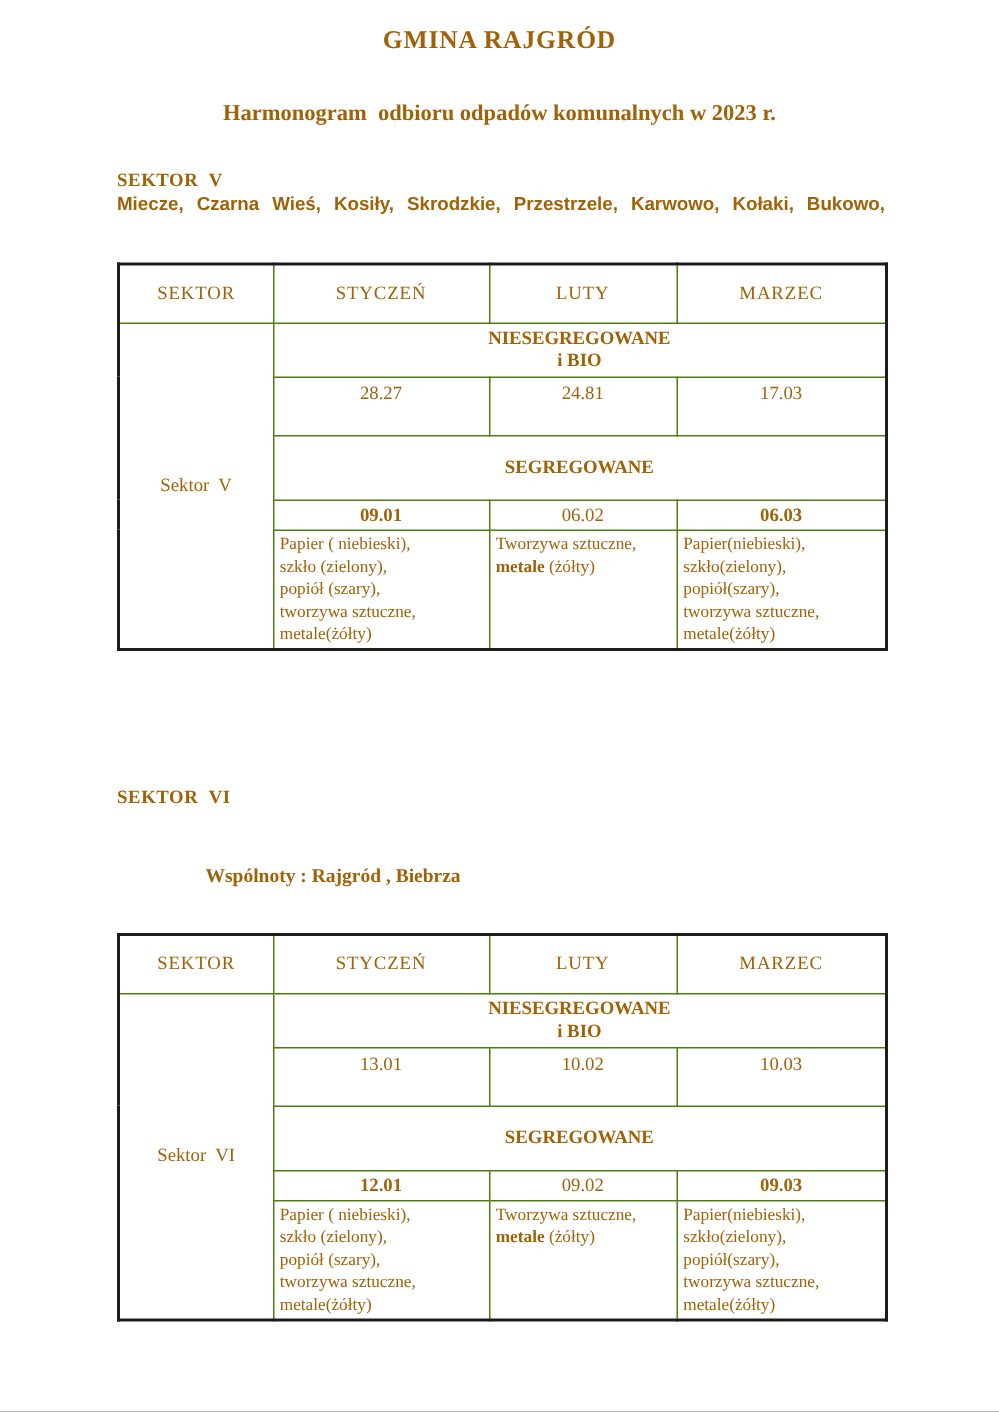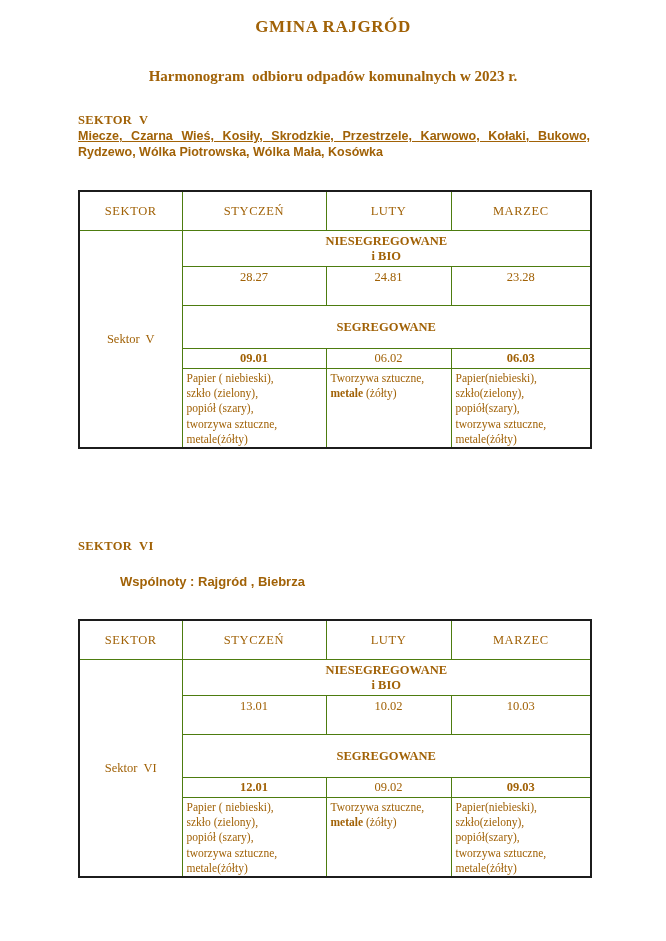--- a/index.html
+++ b/index.html
@@ -31,25 +31,25 @@
     font-size:12.5px;font-weight:bold;
     letter-spacing:0.4px;
     white-space:pre-wrap;
   }
   .localities{
     font-family:"Liberation Sans", sans-serif;
     font-size:12.5px;font-weight:bold;
     line-height:15.5px;
     margin-top:1px;
   }
-  .justify-line{text-align:justify;text-align-last:justify;text-decoration:underline;}
+  .justify-line{text-align:justify;text-align-last:justify;}
   .communities{
-    font-family:Liberation Sans, sans-serif;
+    font-family:Liberation Serif, serif;
     font-size:13px;font-weight:bold;
-    margin:0;padding-top:20px;padding-left:42px;
+    margin:17px;padding-top:20px;padding-left:42px;
   }
   table.schedule{
     border-collapse:collapse;
     table-layout:fixed;
     width:512px;
     margin-top:30px;
     border:2px solid #1c1c1c;
   }
   table.schedule td{
     border:1px solid #4d7c0f;
@@ -85,21 +85,20 @@
 <div class="page">
 
   <h1 class="title">GMINA RAJGRÓD</h1>
   <h2 class="subtitle">Harmonogram  odbioru odpadów komunalnych w 2023 r.</h2>
 
   <div class="content">
 
     <p class="sector-heading">SEKTOR  V</p>
     <div class="localities">
       <div class="justify-line">Miecze, Czarna Wieś, Kosiły, Skrodzkie, Przestrzele, Karwowo, Kołaki, Bukowo,</div>
-      <div>Rydzewo, Wólka Piotrowska, Wólka Mała, Kosówka</div>
     </div>
 
     <table class="schedule">
       <colgroup>
           <col class="col-sektor">
           <col class="col-jan">
           <col class="col-feb">
           <col class="col-mar">
         </colgroup>
       <tbody>
@@ -110,21 +109,21 @@
         <td>MARZEC</td>
       </tr>
       <tr class="mixed-label-row">
         <td rowspan="5" class="sector-label">Sektor  V</td>
         <td colspan="3" class="waste-type">NIESEGREGOWANE
 i BIO</td>
       </tr>
       <tr class="date-row">
         <td>28.27</td>
         <td>24.81</td>
-        <td>23.28</td>
+        <td>17.03</td>
       </tr>
       <tr class="seg-label-row">
         <td colspan="3" class="waste-type">SEGREGOWANE</td>
       </tr>
       <tr class="seg-date-row">
         <td class="bold-date">09.01</td>
         <td>06.02</td>
         <td class="bold-date">06.03</td>
       </tr>
       <tr class="detail-row">

